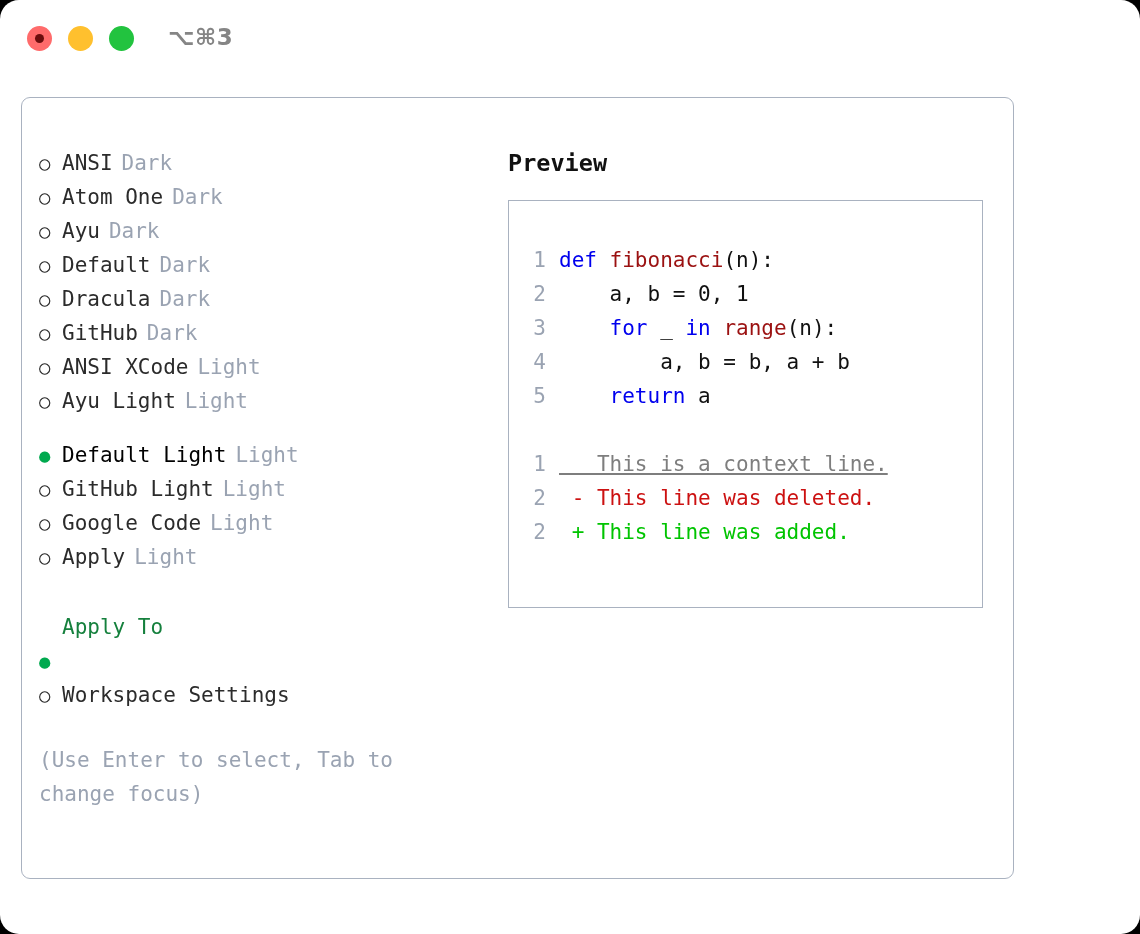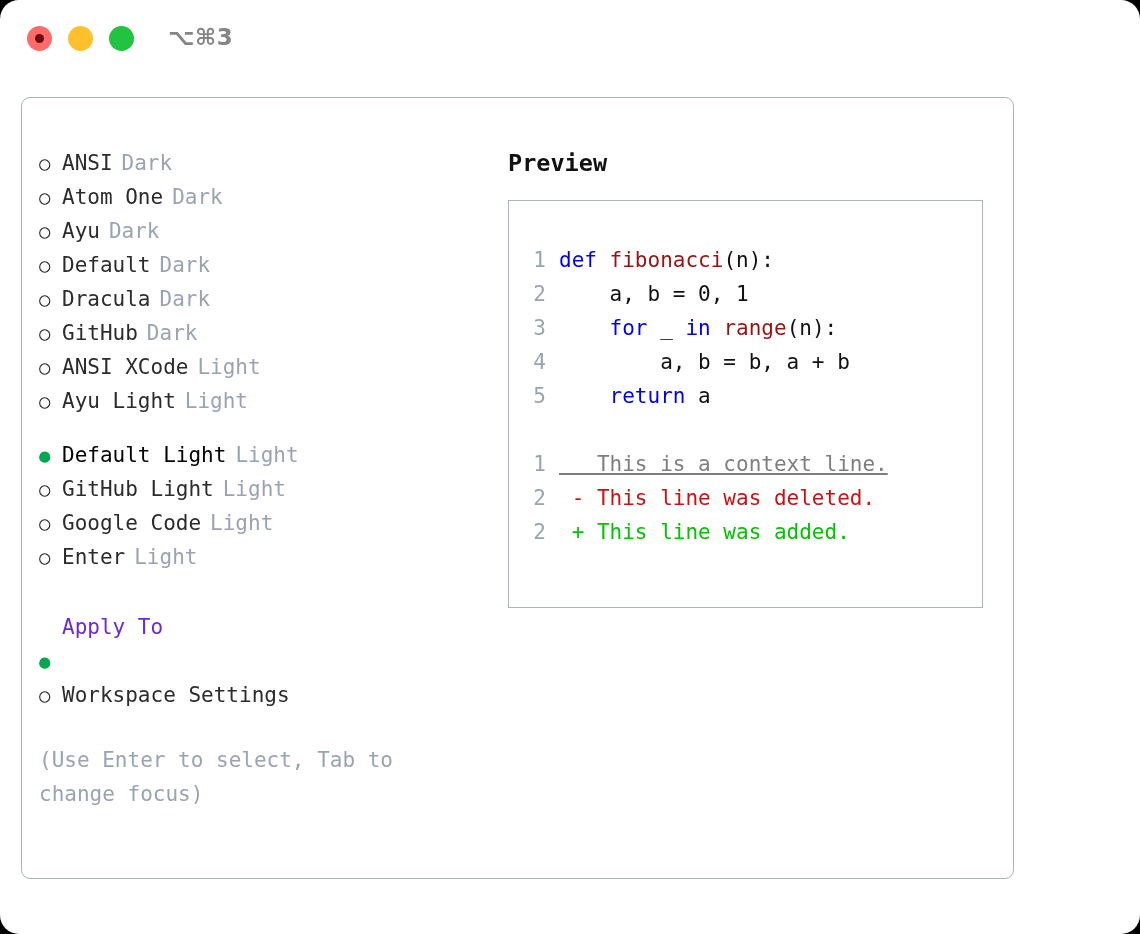--- a/index.html
+++ b/index.html
@@ -127,21 +127,21 @@
     color: #9aa3b2;
     margin-left: 9px;
     text-align: right;
   }
 
   .subsection {
     margin-top: 36px;
   }
   .sub-header {
     font-size: 21px;
-    color: #6d28d9;
+    color: #15803d;
     line-height: 34px;
     padding-left: 23px;
     white-space: pre;
   }
 
   .hint {
     margin-top: 31px;
     font-size: 21px;
     color: #9aa3b2;
     line-height: 34px;
@@ -230,21 +230,21 @@
             <div class="opt-row"><span class="marker">○</span><span class="opt-label">Atom One</span><span class="opt-badge">Dark</span></div>
             <div class="opt-row"><span class="marker">○</span><span class="opt-label">Ayu</span><span class="opt-badge">Dark</span></div>
             <div class="opt-row"><span class="marker">○</span><span class="opt-label">Default</span><span class="opt-badge">Dark</span></div>
             <div class="opt-row"><span class="marker">○</span><span class="opt-label">Dracula</span><span class="opt-badge">Dark</span></div>
             <div class="opt-row"><span class="marker">○</span><span class="opt-label">GitHub</span><span class="opt-badge">Dark</span></div>
             <div class="opt-row"><span class="marker">○</span><span class="opt-label">ANSI XCode</span><span class="opt-badge">Light</span></div>
             <div class="opt-row"><span class="marker">○</span><span class="opt-label">Ayu Light</span><span class="opt-badge">Light</span></div>
             <div class="opt-row selected"><span class="marker">●</span><span class="opt-label">Default Light</span><span class="opt-badge">Light</span></div>
             <div class="opt-row"><span class="marker">○</span><span class="opt-label">GitHub Light</span><span class="opt-badge">Light</span></div>
             <div class="opt-row"><span class="marker">○</span><span class="opt-label">Google Code</span><span class="opt-badge">Light</span></div>
-            <div class="opt-row"><span class="marker">○</span><span class="opt-label">Enter</span><span class="opt-badge">Light</span></div>
+            <div class="opt-row"><span class="marker">○</span><span class="opt-label">Apply</span><span class="opt-badge">Light</span></div>
           </div>
 
         <div class="subsection">
           <div class="sub-header">Apply To</div>
           <div id="apply-list">
               <div class="opt-row selected"><span class="marker">●</span></div>
               <div class="opt-row"><span class="marker">○</span><span class="opt-label">Workspace Settings</span></div>
             </div>
         </div>
 

